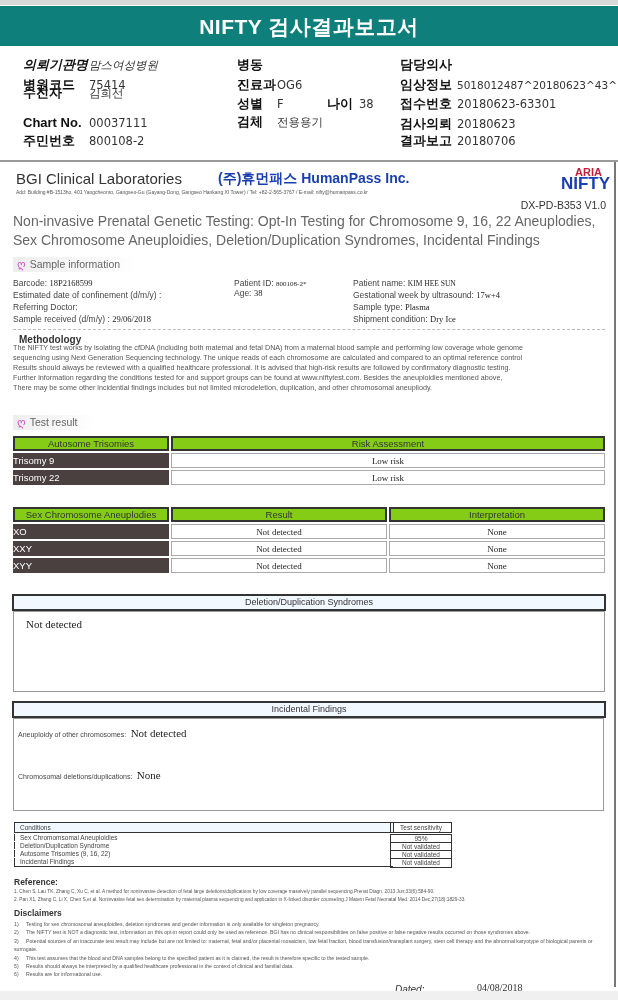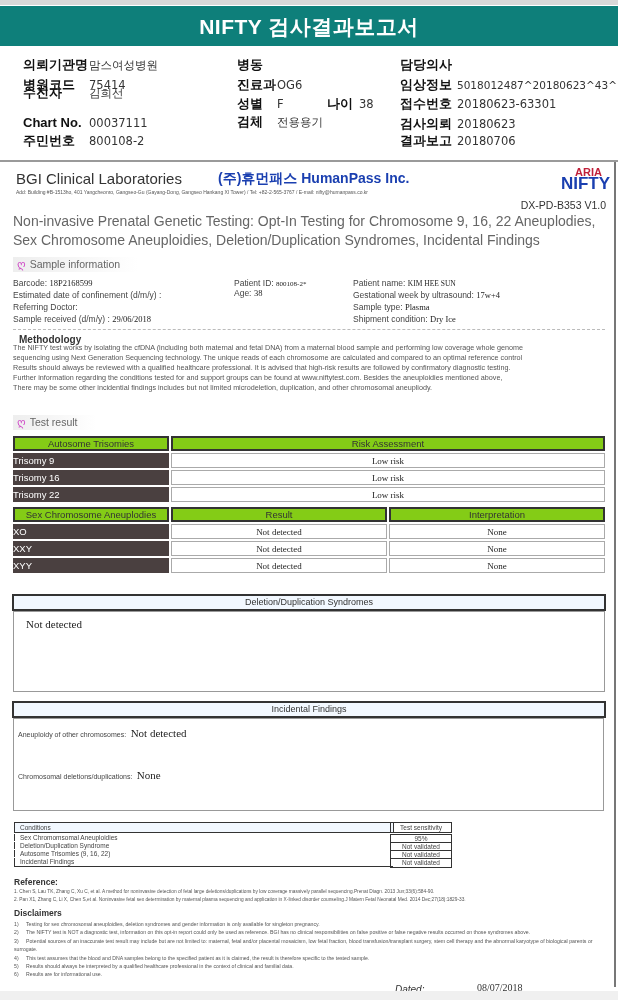--- a/index.html
+++ b/index.html
@@ -43,21 +43,21 @@
   .dated { position:absolute; left:395px; top:984px; font-size:10px; font-style:italic; color:#333; }
   .dated-v { position:absolute; left:477px; top:982px; font-family:"Liberation Serif", serif; font-size:10px; color:#333; }
   .bottombar { position:absolute; left:0; top:991px; width:618px; height:9px; background:#f0f0f0; }
 </style>
 </head>
 <body>
 
 <div class="topline"></div>
 <div class="titlebar">NIFTY 검사결과보고서</div>
 
-<div class="hdr" style="left:23px;top:56px;"><span class="k" style="width:66px">의뢰기관명</span><span class="v">맘스여성병원</span></div>
+<div class="hdr" style="left:23px;top:56px;font-style:italic;"><span class="k" style="width:66px">의뢰기관명</span><span class="v">맘스여성병원</span></div>
 <div class="hdr" style="left:23px;top:76px;"><span class="k" style="width:66px">병원코드</span><span class="v">75414</span></div>
 <div class="hdr" style="left:23px;top:84px;"><span class="k" style="width:66px">수진자</span><span class="v">김희선</span></div>
 <div class="hdr" style="left:23px;top:115px;"><span class="k" style="width:66px">Chart No.</span><span class="v">00037111</span></div>
 <div class="hdr" style="left:23px;top:132px;"><span class="k" style="width:66px">주민번호</span><span class="v">800108-2</span></div>
 
 <div class="hdr" style="left:237px;top:56px;"><span class="k" style="width:40px">병동</span><span class="v"></span></div>
 <div class="hdr" style="left:237px;top:76px;"><span class="k" style="width:40px">진료과</span><span class="v">OG6</span></div>
 <div class="hdr" style="left:237px;top:95px;"><span class="k" style="width:40px">성별</span><span class="v" style="display:inline-block;width:50px">F</span><span class="k" style="width:32px">나이</span><span class="v">38</span></div>
 <div class="hdr" style="left:237px;top:113px;"><span class="k" style="width:40px">검체</span><span class="v">전용용기</span></div>
 
@@ -109,24 +109,20 @@
 <div class="sec-head" style="left:13px;top:415px;"><span class="ico">ღ</span><span>Test result</span></div>
 
 <table class="tbl" style="left:11px;top:434px;width:596px;">
   <tbody>
       <tr>
     <td class="hcell" style="width:152px">Autosome Trisomies</td>
     <td class="hcell">Risk Assessment</td>
   </tr>
   <tr>
     <td class="dcell">Trisomy 9</td>
-    <td class="cell">Low risk</td>
-  </tr>
-  <tr>
-    <td class="dcell">Trisomy 16</td>
     <td class="cell">Low risk</td>
   </tr>
   <tr>
     <td class="dcell">Trisomy 22</td>
     <td class="cell">Low risk</td>
   </tr>
 </tbody>
   </table>
 
 <table class="tbl" style="left:11px;top:505px;width:596px;">
@@ -192,14 +188,14 @@
 <div class="disc">
   <div><span class="n">1)</span><span>Testing for sex chromosomal aneuploidies, deletion syndromes and gender information is only available for singleton pregnancy.</span></div>
   <div><span class="n">2)</span><span>The NIFTY test is NOT a diagnostic test, information on this opt-in report could only be used as reference. BGI has no clinical responsibilities on false positive or false negative results occurred on those syndromes above.</span></div>
   <div><span class="n">3)</span><span>Potential sources of an inaccurate test result may include but are not limited to: maternal, fetal and/or placental mosaicism, low fetal fraction, blood transfusion/transplant surgery, stem cell therapy and the abnormal karyotype of biological parents or surrogate.</span></div>
   <div><span class="n">4)</span><span>This test assumes that the blood and DNA samples belong to the specified patient as it is claimed, the result is therefore specific to the tested sample.</span></div>
   <div><span class="n">5)</span><span>Results should always be interpreted by a qualified healthcare professional in the context of clinical and familial data.</span></div>
   <div><span class="n">6)</span><span>Results are for informational use.</span></div>
 </div>
 
 <div class="dated">Dated:</div>
-<div class="dated-v">08/07/2018</div>
+<div class="dated-v">04/08/2018</div>
 <div class="bottombar"></div>
 
 </body></html>

